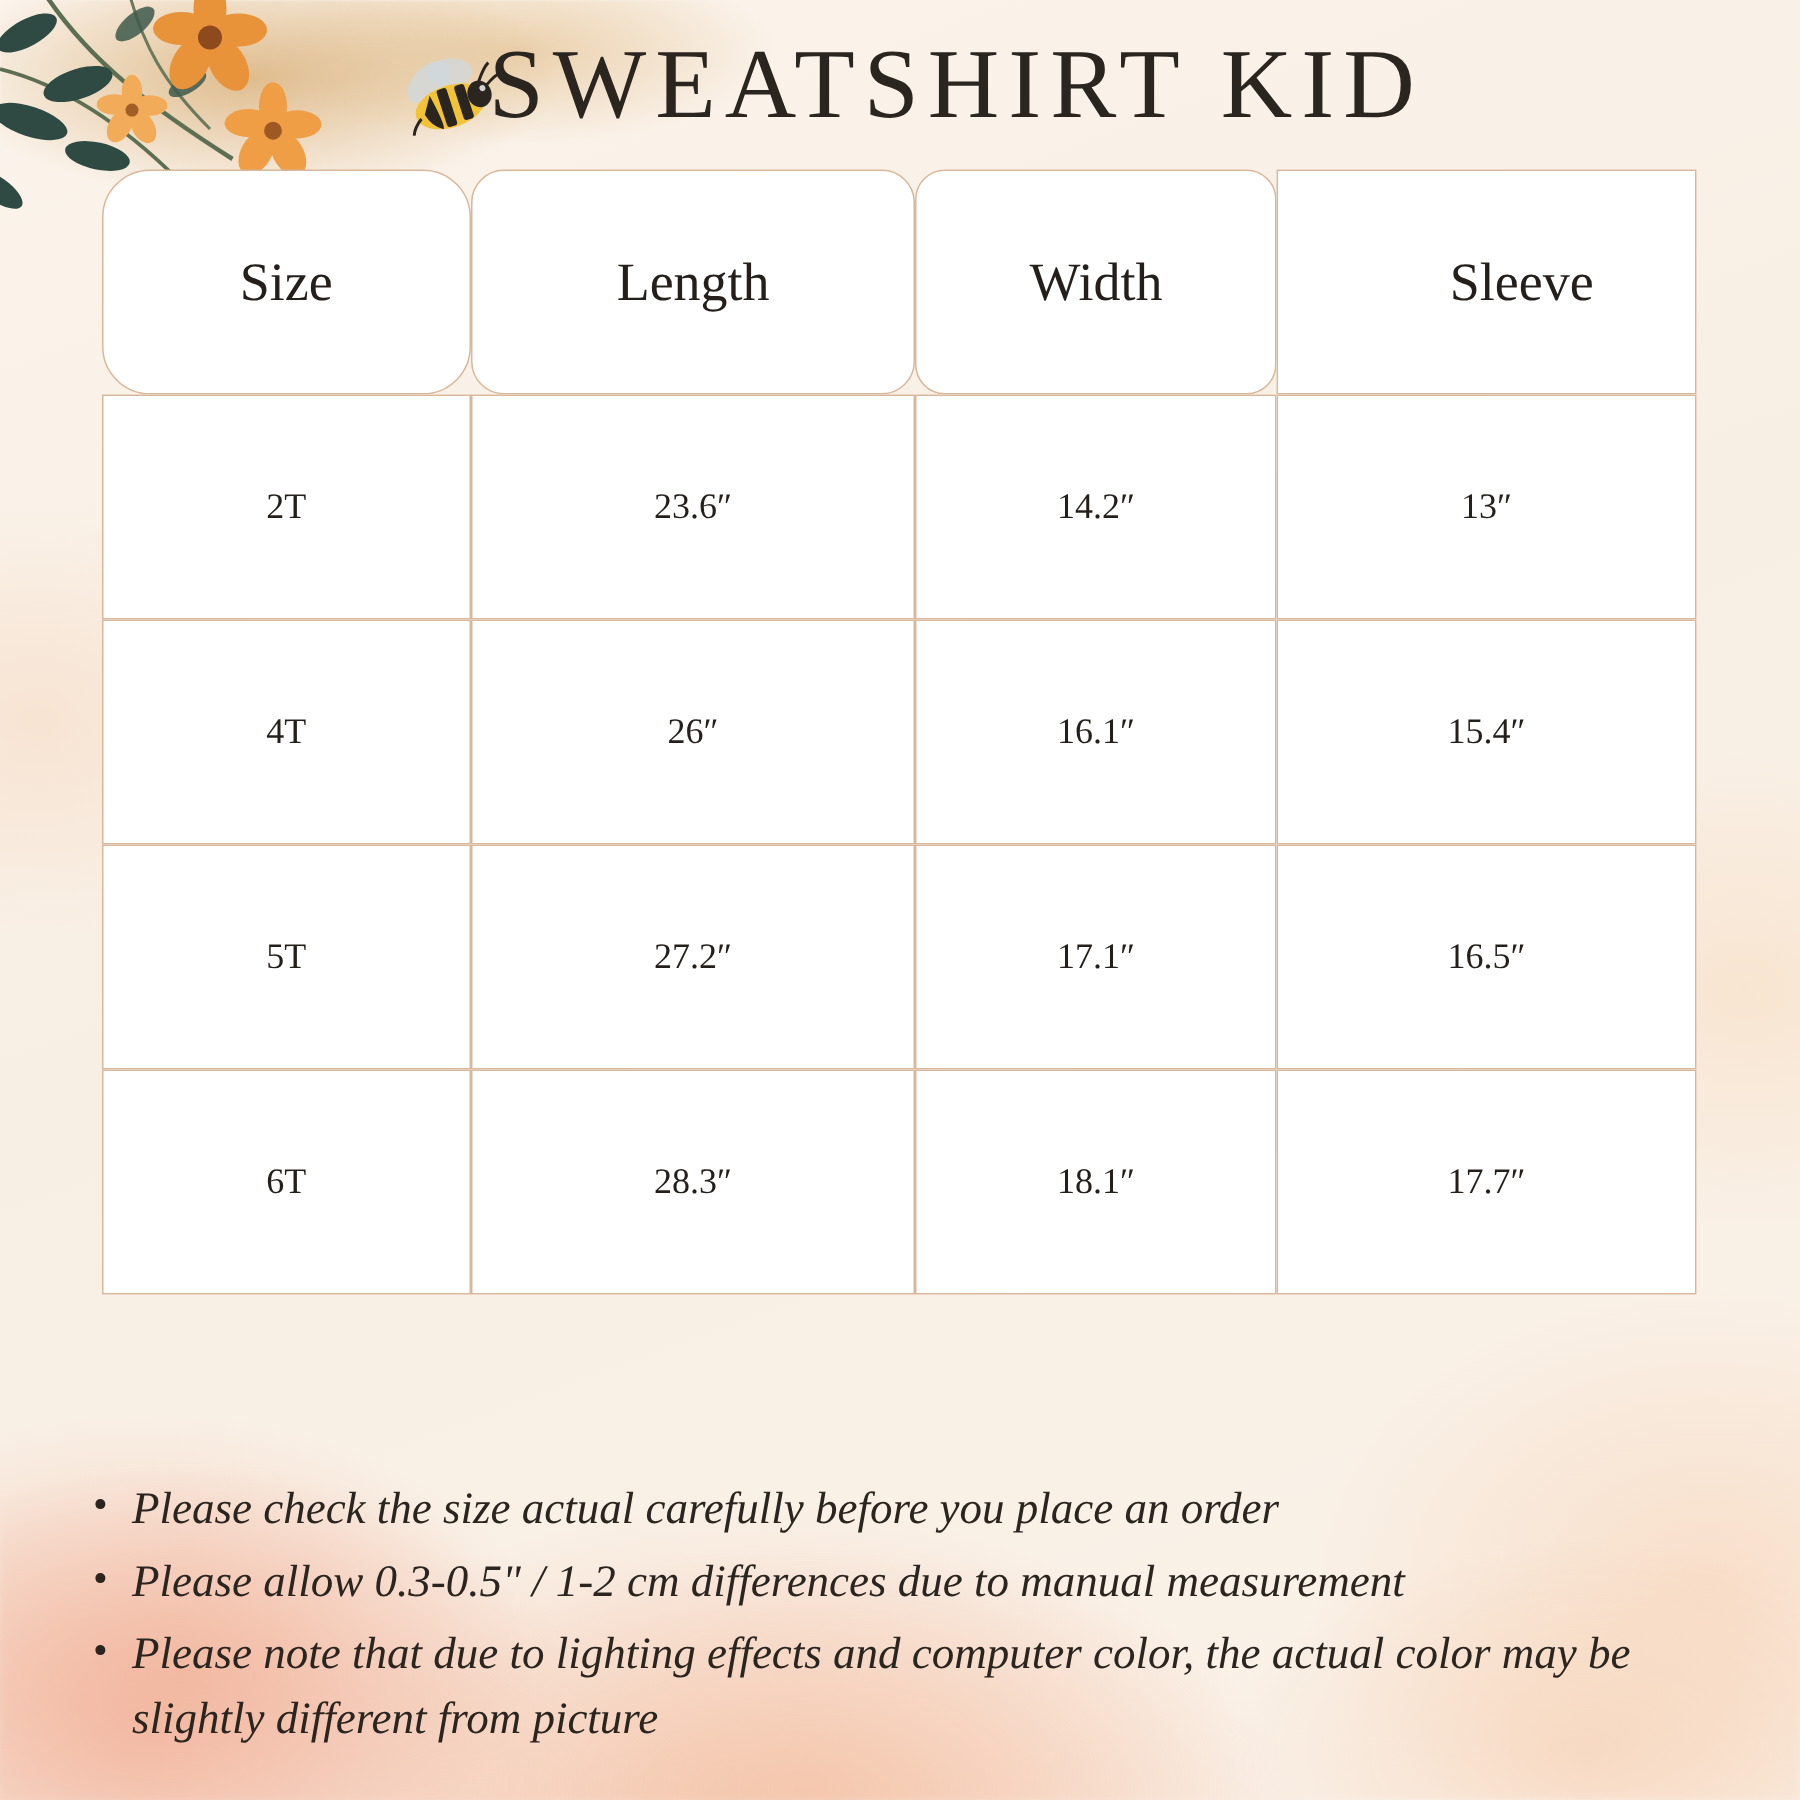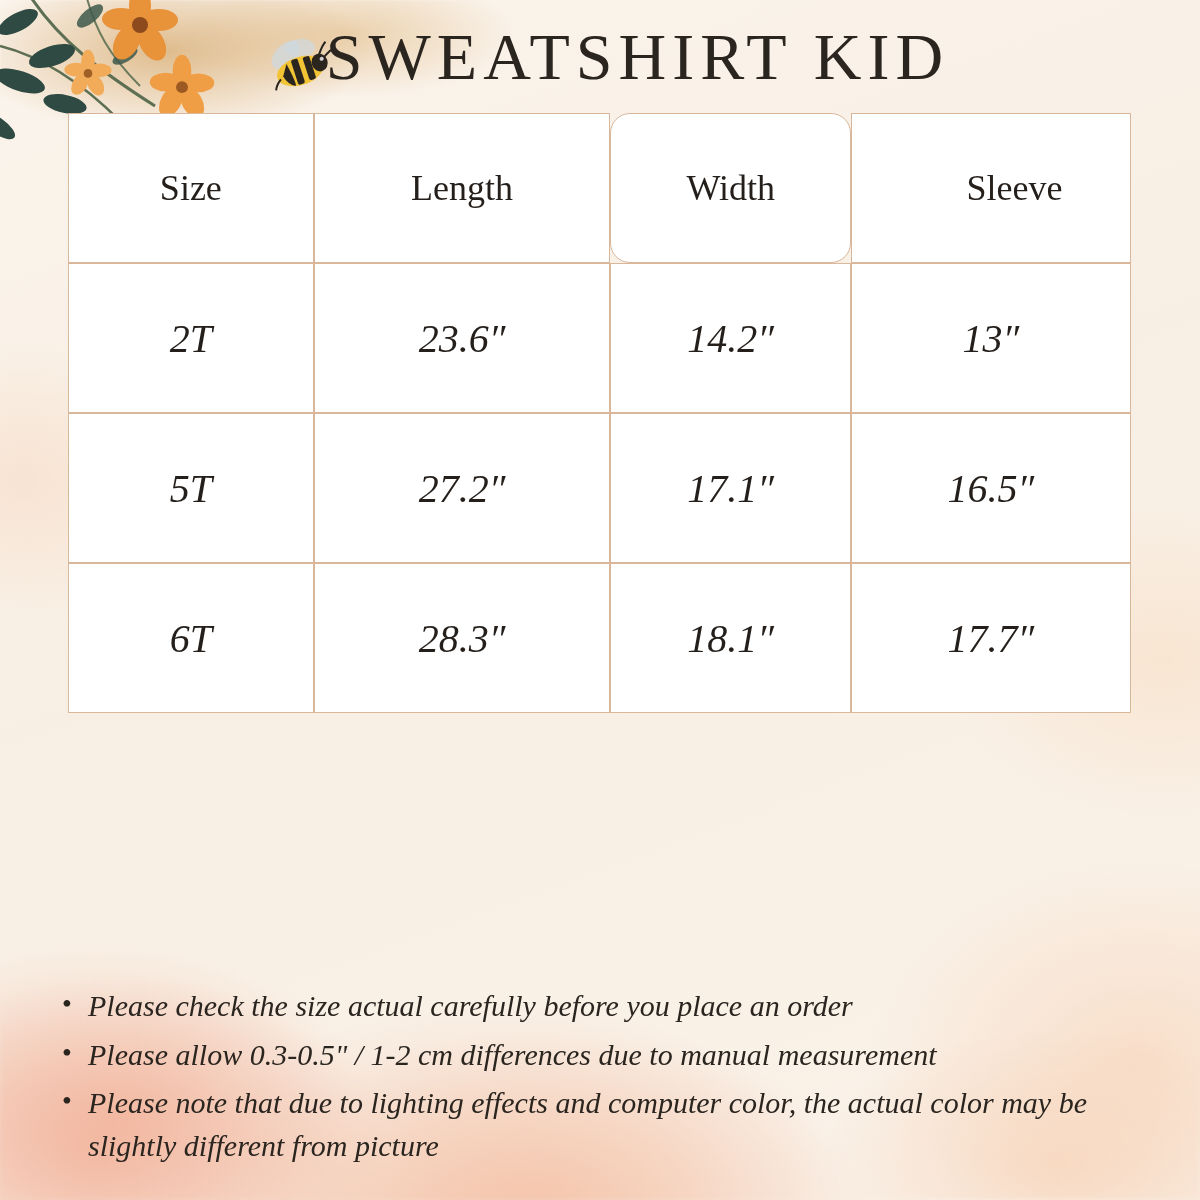--- a/index.html
+++ b/index.html
@@ -92,25 +92,24 @@
     vertical-align: middle;
     color: #241f1b;
     font-family: "Liberation Serif", serif;
   }
   .table tr.header td {
     height: 146px;
     font-size: 36px;
   }
   .table tr.body td {
     height: 146px;
-    font-size: 40px;
-    font-style: italic;
-  }
-  .col-size  { width: 274px; }
-  .col-len   { width: 327px; }
+    font-size: 24px;
+  }
+  .col-size  { width: 274px; border-radius: 32px; }
+  .col-len   { width: 327px; border-radius: 22px; }
   .col-wid   { width: 263px; border-radius: 20px; }
   .col-slv   { width: 253px; padding-left: 48px; }
 
   .cell-inner { display: block; }
 
   
   .notes {
     position: absolute;
     left: 62px;
     top: 985px;
@@ -254,20 +253,34 @@
         </td>
     <td>
           <span class="cell-inner">14.2″</span>
         </td>
     <td>
           <span class="cell-inner">13″</span>
         </td>
   </tr>
   <tr class="body">
     <td>
+          <span class="cell-inner">4T</span>
+        </td>
+    <td>
+          <span class="cell-inner">26″</span>
+        </td>
+    <td>
+          <span class="cell-inner">16.1″</span>
+        </td>
+    <td>
+          <span class="cell-inner">15.4″</span>
+        </td>
+  </tr>
+  <tr class="body">
+    <td>
           <span class="cell-inner">5T</span>
         </td>
     <td>
           <span class="cell-inner">27.2″</span>
         </td>
     <td>
           <span class="cell-inner">17.1″</span>
         </td>
     <td>
           <span class="cell-inner">16.5″</span>

